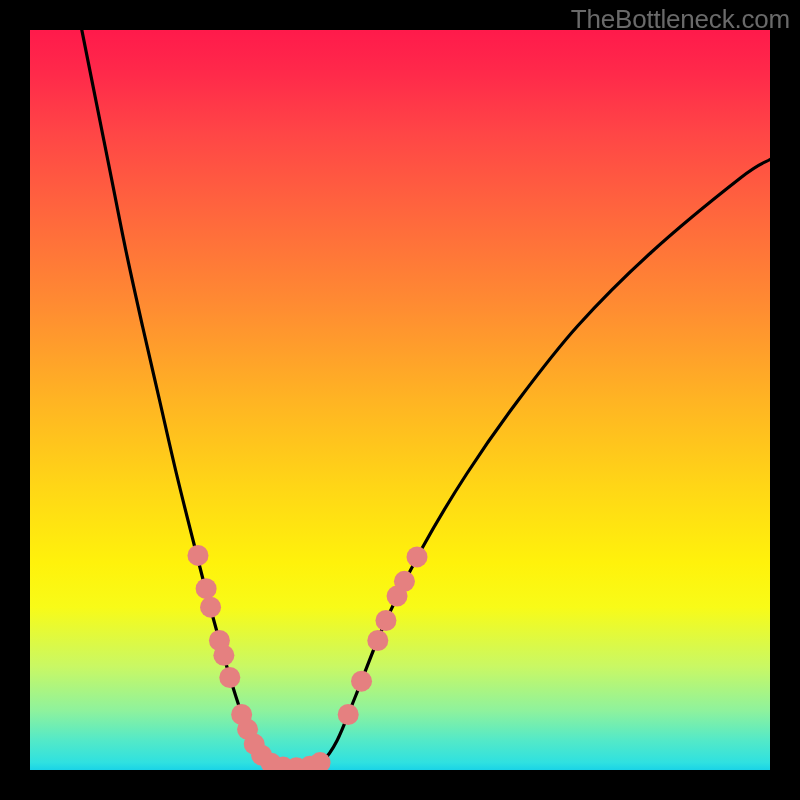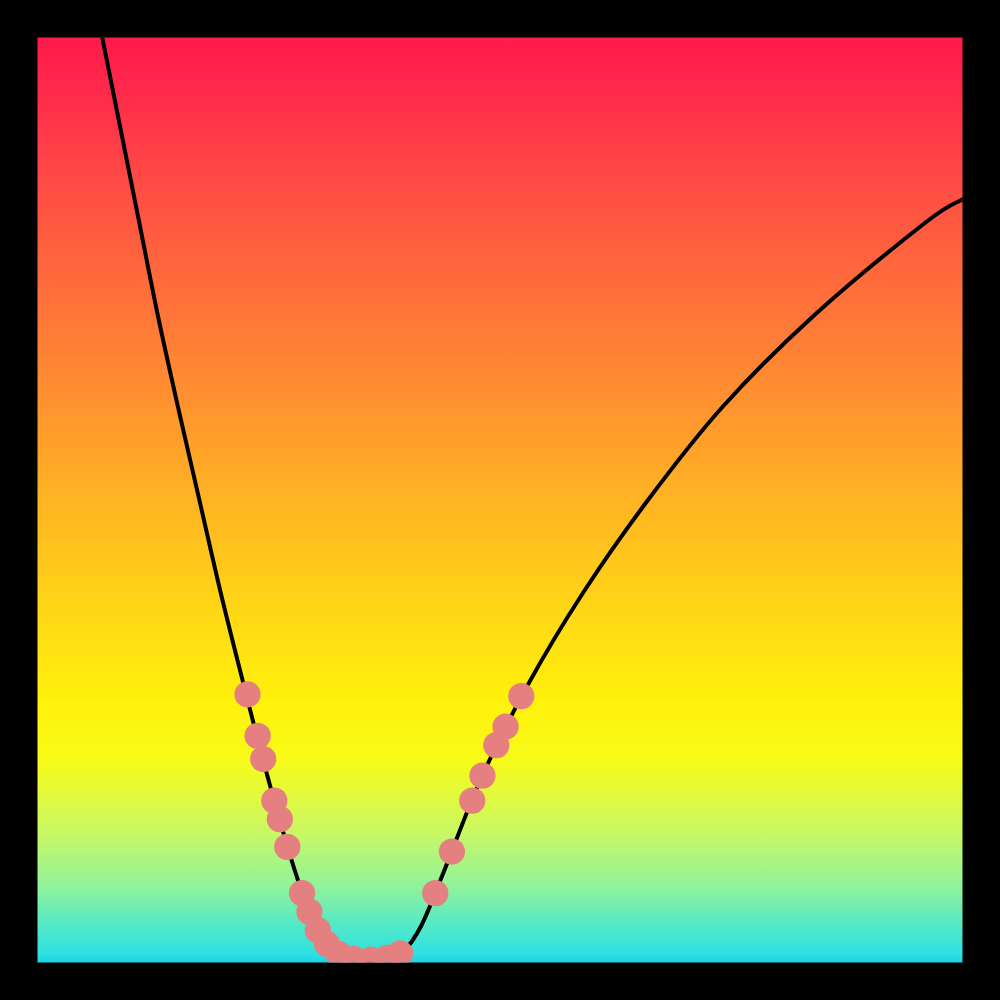--- a/index.html
+++ b/index.html
@@ -59,20 +59,21 @@
   }
   .dot {
     fill: #e58080;
     stroke: none;
   }
 </style>
 </head>
 <body>
 
 <div class="canvas">
+  <div class="watermark">TheBottleneck.com</div>
   <div class="plot-area">
     <svg class="curve" viewBox="0 0 740 740" preserveAspectRatio="none">
       <path id="curve-path" fill="none" stroke="#000" stroke-width="3.2" stroke-linecap="round" d="M 51.80 0.00 C 54.27 12.33, 61.67 49.33, 66.60 74.00 C 71.53 98.67, 76.47 123.33, 81.40 148.00 C 86.33 172.67, 91.02 197.33, 96.20 222.00 C 101.38 246.67, 106.93 271.33, 112.48 296.00 C 118.03 320.67, 123.83 345.33, 129.50 370.00 C 135.17 394.67, 140.60 419.33, 146.52 444.00 C 152.44 468.67, 158.73 493.33, 165.02 518.00 C 171.31 542.67, 177.48 567.33, 184.26 592.00 C 191.04 616.67, 199.43 646.27, 205.72 666.00 C 212.01 685.73, 216.82 699.55, 222.00 710.40 C 227.18 721.25, 231.25 726.56, 236.80 731.12 C 242.35 735.68, 249.13 736.67, 255.30 737.78 C 261.47 738.89, 267.63 738.89, 273.80 737.78 C 279.97 736.67, 286.75 735.68, 292.30 731.12 C 297.85 726.56, 301.55 721.25, 307.10 710.40 C 312.65 699.55, 317.58 685.73, 325.60 666.00 C 333.62 646.27, 344.10 616.67, 355.20 592.00 C 366.30 567.33, 378.63 542.67, 392.20 518.00 C 405.77 493.33, 420.57 468.67, 436.60 444.00 C 452.63 419.33, 469.90 394.67, 488.40 370.00 C 506.90 345.33, 525.40 320.67, 547.60 296.00 C 569.80 271.33, 594.47 246.67, 621.60 222.00 C 648.73 197.33, 690.67 163.42, 710.40 148.00 C 730.13 132.58, 735.07 132.58, 740.00 129.50"></path>
       <g id="dots">
           <circle cx="167.98" cy="525.40" r="10.5" fill="#e58080" class="dot"></circle>
           <circle cx="176.12" cy="558.70" r="10.5" fill="#e58080" class="dot"></circle>
           <circle cx="180.56" cy="577.20" r="10.5" fill="#e58080" class="dot"></circle>
           <circle cx="189.44" cy="610.50" r="10.5" fill="#e58080" class="dot"></circle>
           <circle cx="193.88" cy="625.30" r="10.5" fill="#e58080" class="dot"></circle>
           <circle cx="199.80" cy="647.50" r="10.5" fill="#e58080" class="dot"></circle>

